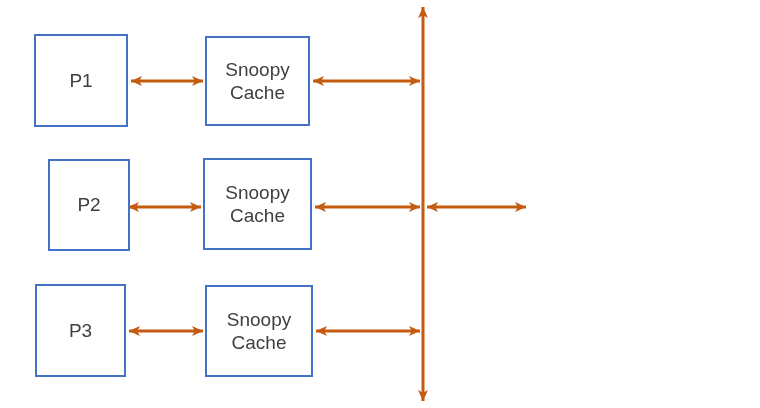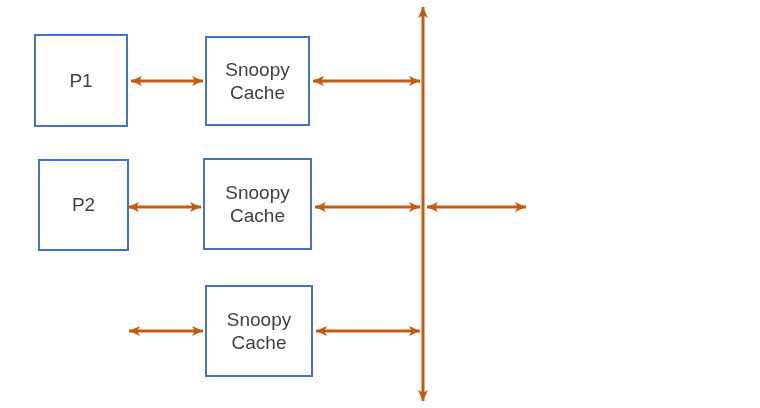--- a/index.html
+++ b/index.html
@@ -59,22 +59,25 @@
     <line x1="315" y1="207" x2="420" y2="207" stroke="var(--arrow)" stroke-width="3" marker-start="url(#ah)" marker-end="url(#ah)"></line>
     <line x1="427" y1="207" x2="526" y2="207" stroke="var(--arrow)" stroke-width="3" marker-start="url(#ah)" marker-end="url(#ah)"></line>
 
     <line x1="129" y1="331" x2="203" y2="331" stroke="var(--arrow)" stroke-width="3" marker-start="url(#ah)" marker-end="url(#ah)"></line>
     <line x1="316" y1="331" x2="420" y2="331" stroke="var(--arrow)" stroke-width="3" marker-start="url(#ah)" marker-end="url(#ah)"></line>
   </svg>
 
   <div class="box" style="left:34px; top:34px; width:94px; height:93px;">
     <span>P1</span>
   </div>
-  <div class="box" style="left:38px; top:159px; width:91px; height:92px;">
+  <div class="box" style="left:48px; top:159px; width:82px; height:92px;">
     <span>P2</span>
+  </div>
+  <div class="box" style="left:35px; top:284px; width:91px; height:93px;">
+    <span>P3</span>
   </div>
 
   <div class="box cache" style="left:205px; top:36px; width:105px; height:90px;">
     <span>Snoopy Cache</span>
   </div>
   <div class="box cache" style="left:203px; top:158px; width:109px; height:92px;">
     <span>Snoopy Cache</span>
   </div>
   <div class="box cache" style="left:205px; top:285px; width:108px; height:92px;">
     <span>Snoopy Cache</span>

